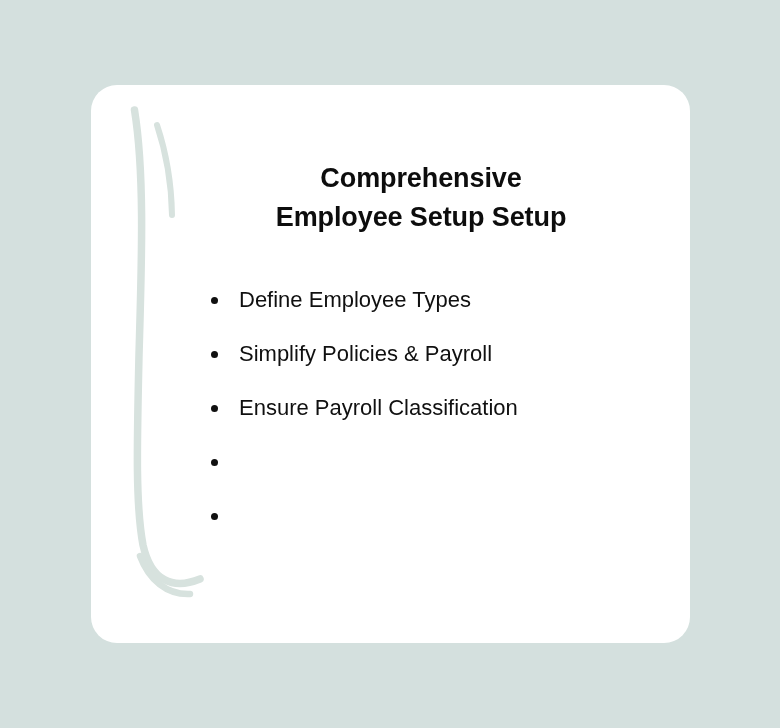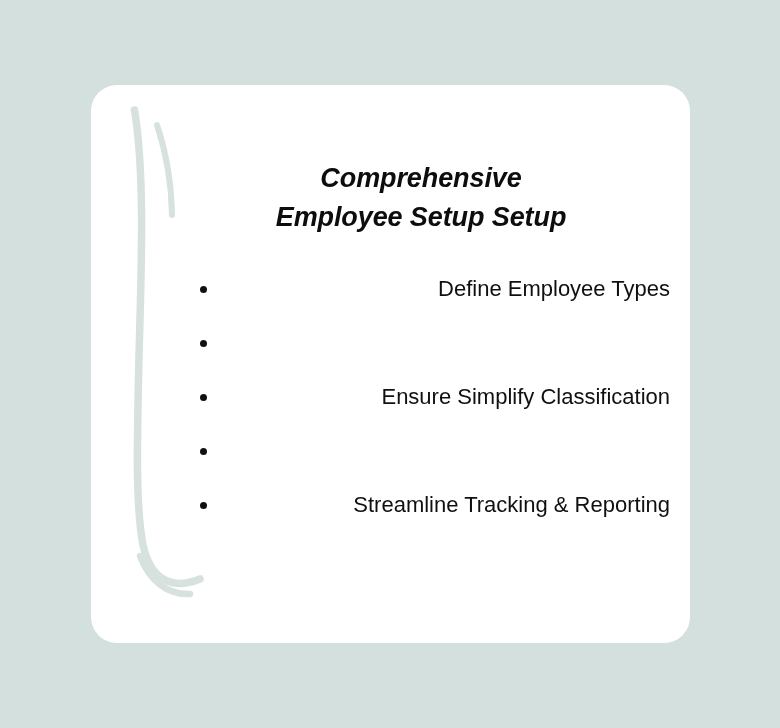--- a/index.html
+++ b/index.html
@@ -50,37 +50,35 @@
     position: absolute;
     left: 60px;
     top: 56px;
     width: 540px;
     text-align: center;
     font-size: 27px;
     font-weight: bold;
     line-height: 39px;
     color: #0d0d0d;
     letter-spacing: -0.1px;
-    font-style: italic;
   }
   #title .line {
     display: block;
     white-space: nowrap;
   }
 
   
   #bullets {
     position: absolute;
     left: 108px;
     top: 189px;
     width: 470px;
-    margin: 1px;
+    margin: 12px;
     padding: 0;
     list-style: none;
-    text-align: right;
   }
   #bullets li {
     position: relative;
     height: 54px;
     line-height: 28px;
     padding-left: 28px;
     font-size: 22px;
     font-weight: normal;
     color: #101010;
     white-space: nowrap;
@@ -122,28 +120,28 @@
       <span class="line">Employee Setup Setup</span>
     </h1>
 
     <ul id="bullets">
       <li>
         <span class="dot"></span>
         <span class="txt">Define Employee Types</span>
       </li>
       <li>
         <span class="dot"></span>
+        <span class="txt">Simplify Policies &amp; Payroll</span>
       </li>
       <li>
         <span class="dot"></span>
-        <span class="txt">Ensure Simplify Classification</span>
+        <span class="txt">Ensure Payroll Classification</span>
       </li>
       <li>
         <span class="dot"></span>
       </li>
       <li>
         <span class="dot"></span>
-        <span class="txt">Streamline Tracking &amp; Reporting</span>
       </li>
     </ul>
 
   </div>
 </div>
 
 </body></html>

